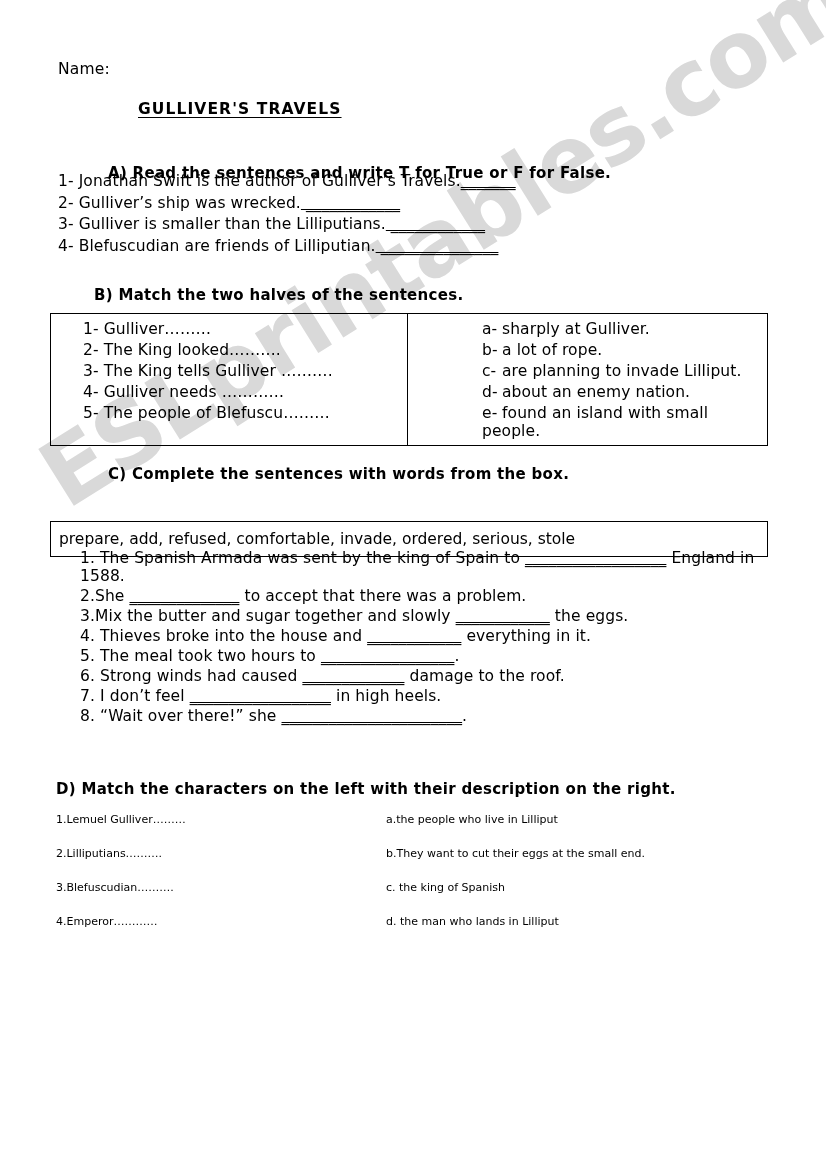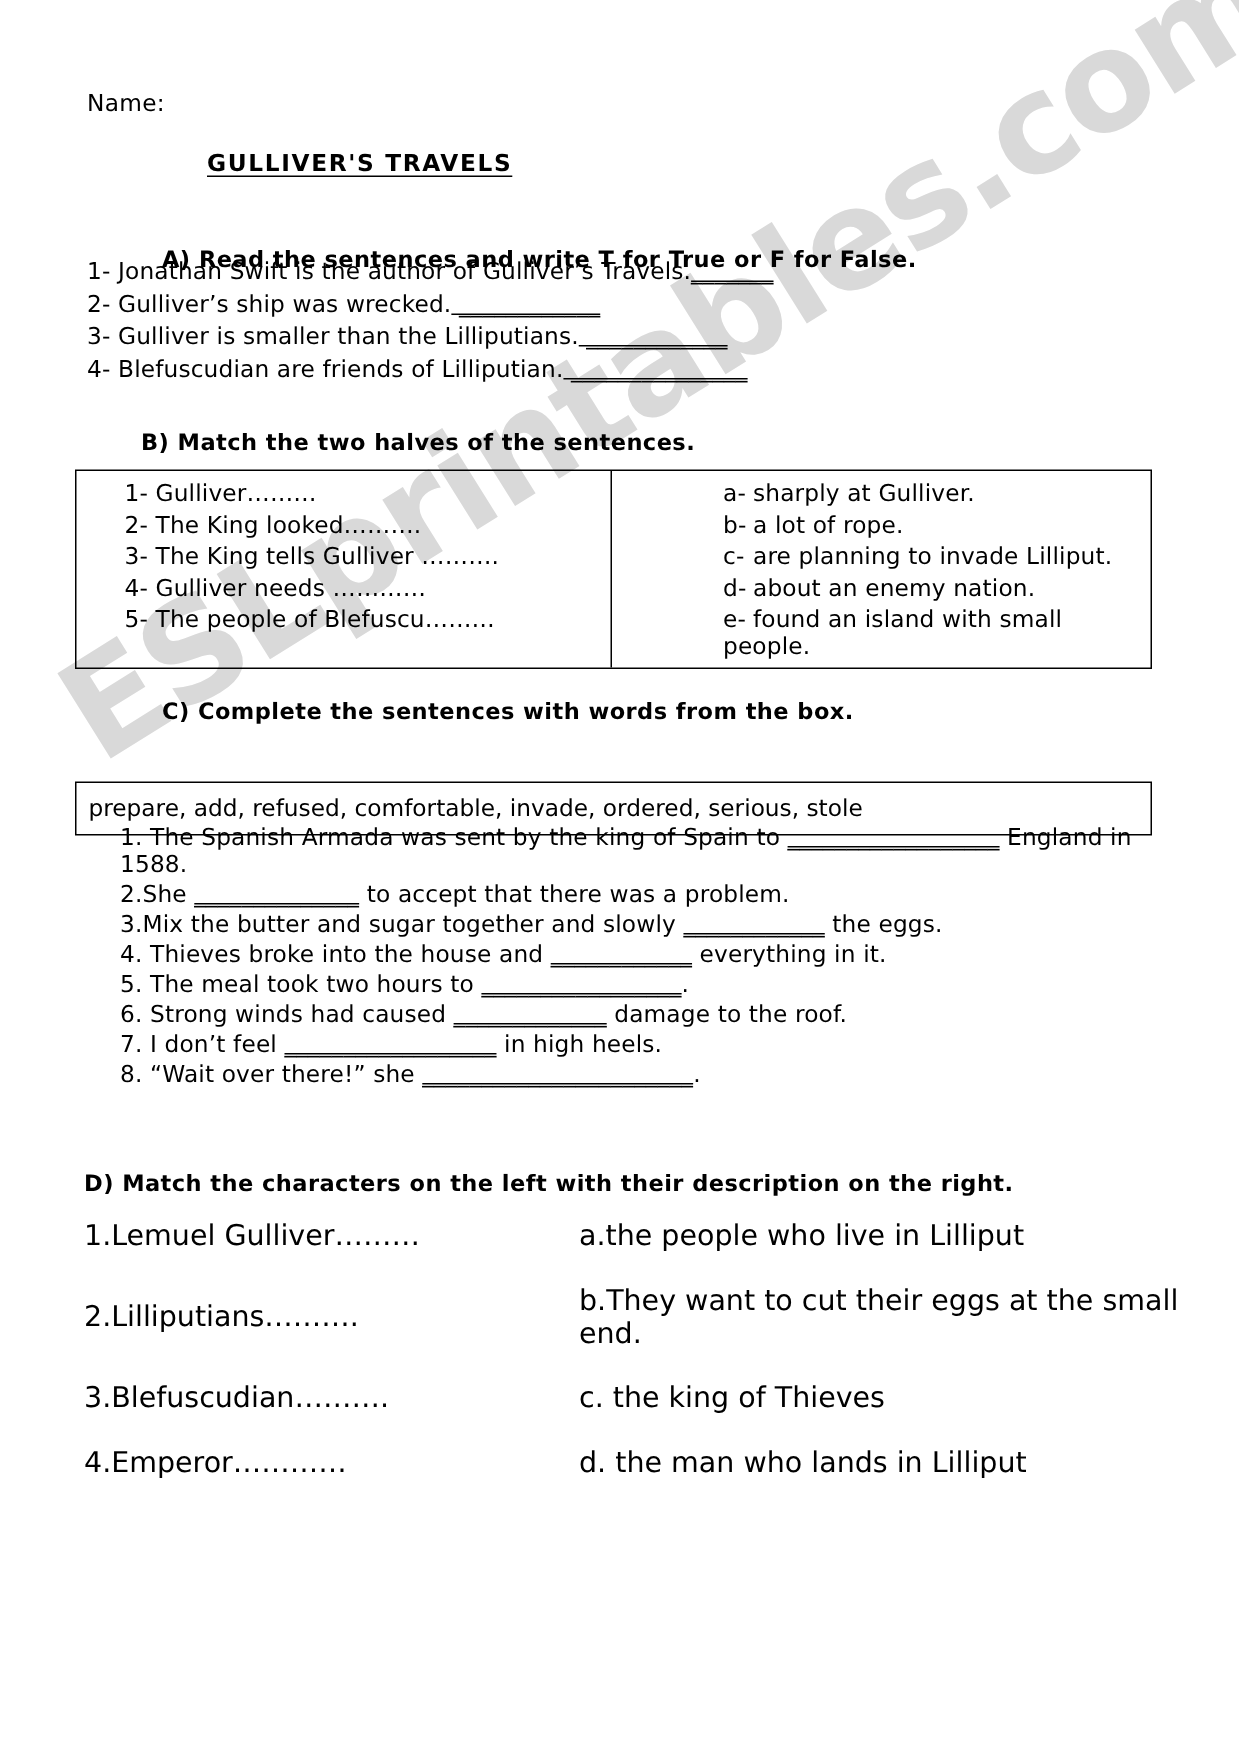--- a/index.html
+++ b/index.html
@@ -136,22 +136,21 @@
     white-space: normal;
   }
   #c-items .indent { padding-left: 22px; }
 
   
   #head-d { left: 56px; top: 780px; text-align: right; }
   #d-rows { position: absolute; left: 56px; top: 813px; width: 740px; }
   .d-row {
     display: flex;
     margin-bottom: 21px;
-    font-size: 19px;
-    align-items: center;
+    font-size: 11px;
   }
   .d-left { width: 330px; }
   .d-right { flex: 1; }
 </style>
 </head>
 <body>
 
 <div class="page">
 
   <div class="watermark" style="color: rgb(217, 217, 217);">ESLprintables.com</div>
@@ -266,21 +265,21 @@
       <div class="d-row">
         <div class="d-left">1.Lemuel Gulliver………</div>
         <div class="d-right">a.the people who live in Lilliput</div>
       </div>
       <div class="d-row">
         <div class="d-left">2.Lilliputians……….</div>
         <div class="d-right"> b.They want to cut their eggs at the small end.</div>
       </div>
       <div class="d-row">
         <div class="d-left">3.Blefuscudian……….</div>
-        <div class="d-right"> c. the king of Thieves</div>
+        <div class="d-right"> c. the king of Spanish</div>
       </div>
       <div class="d-row">
         <div class="d-left">4.Emperor…………</div>
         <div class="d-right"> d. the man who lands in Lilliput</div>
       </div>
     </div>
 
   </div>
 </div>
 

